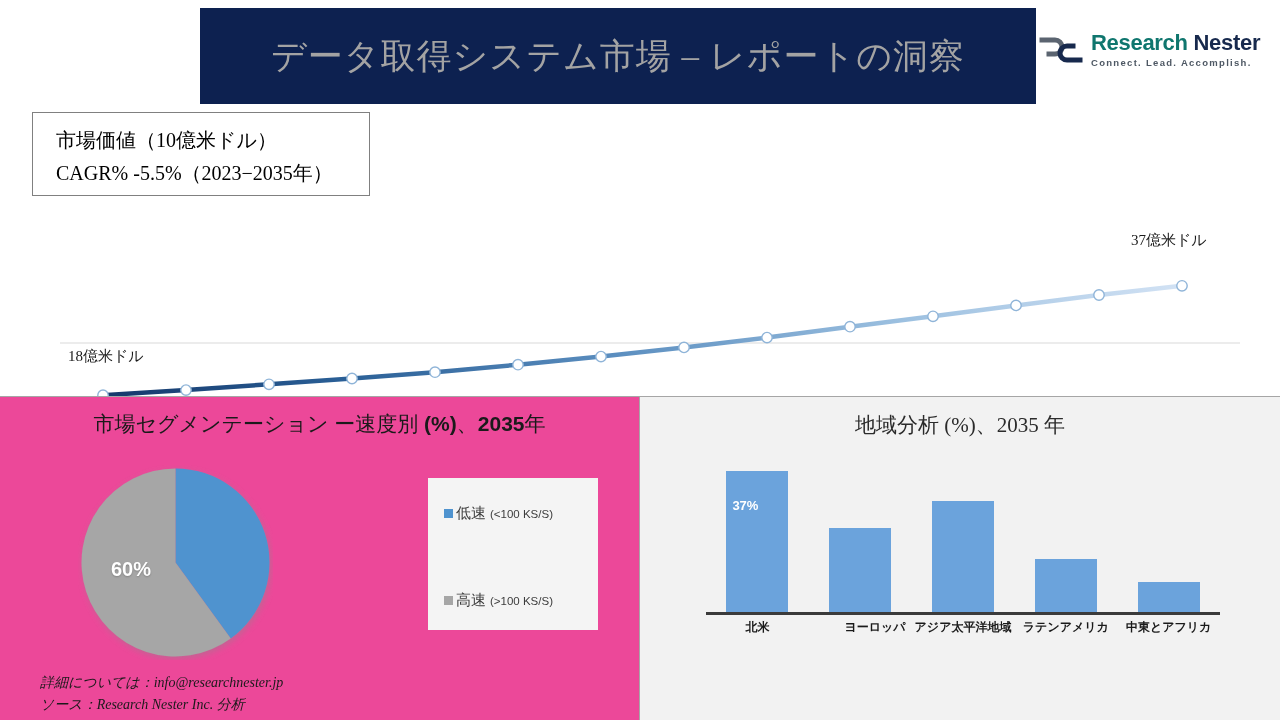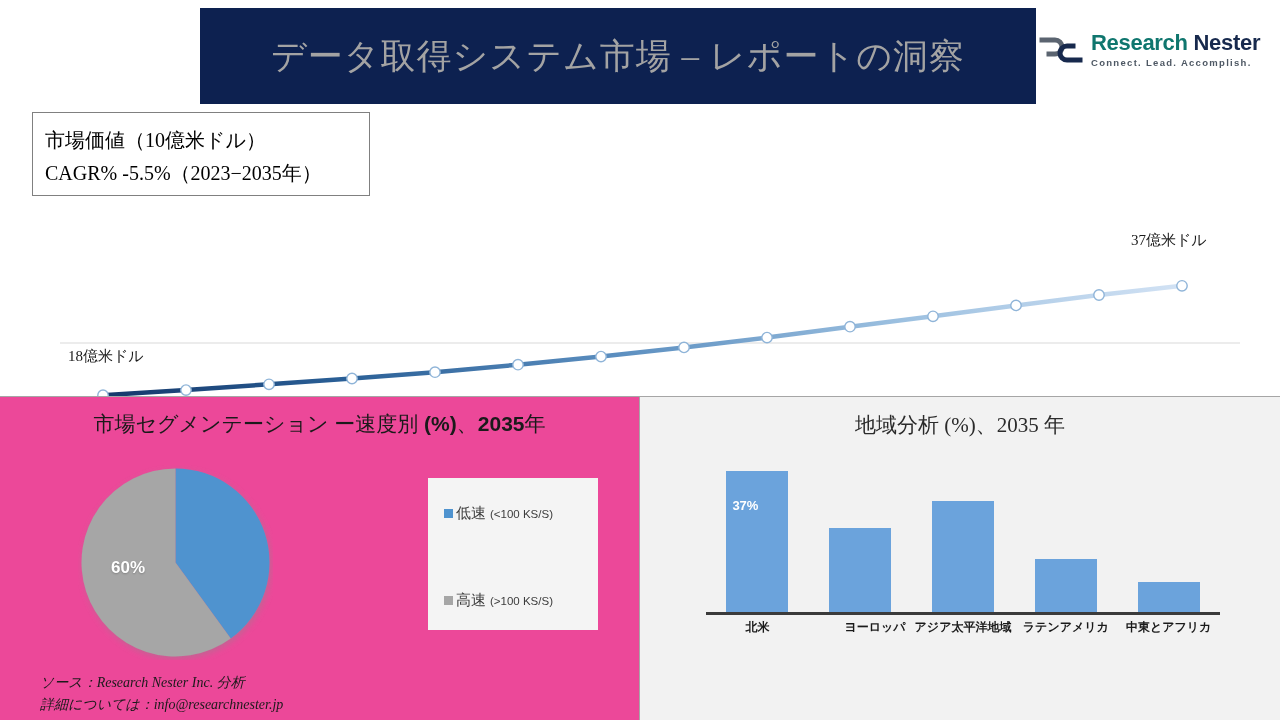--- a/index.html
+++ b/index.html
@@ -71,21 +71,21 @@
     width: 1280px; height: 292px;
     background: #ffffff;
   }
   #value-box {
     position: absolute;
     left: 32px; top: 8px;
     width: 338px; height: 84px;
     border: 1.5px solid #808080;
     background: #ffffff;
     box-sizing: border-box;
-    padding: 11px 0 0 12px;
+    padding: 11px 0 0 23px;
     z-index: 5;
   }
   #value-box div {
     font-family: "Liberation Serif", "DejaVu Serif", serif;
     font-size: 20px;
     color: #000000;
     line-height: 1.65;
     white-space: nowrap;
   }
   #line-start-label {
@@ -155,21 +155,21 @@
   }
   #pie-title .bold { font-weight: bold; }
   #pie-graphic {
     position: absolute;
     left: 78px; top: 68px;
     width: 195px; height: 195px;
   }
   #pie-pct-label {
     position: absolute;
     left: 111px; top: 161px;
-    font-size: 17px;
+    font-size: 20px;
     font-weight: bold;
     color: #ffffff;
     text-shadow: 0 1px 2px rgba(0,0,0,.22);
   }
   #pie-legend {
     position: absolute;
     left: 428px; top: 81px;
     width: 170px; height: 152px;
     background: #f4f4f4;
   }
@@ -376,22 +376,22 @@
     </div>
     <div class="legend-row" id="legend-row-1">
       <span class="legend-swatch" style="background: rgb(166, 166, 166);"></span>
       <span class="legend-main">高速</span>
       <span class="legend-sub">(&gt;100 KS/S)</span>
     </div>
   </div>
 </div>
 
 <div id="source-note">
+  <div>詳細については：info@researchnester.jp</div>
   <div>ソース：Research Nester Inc. 分析</div>
-  <div>詳細については：info@researchnester.jp</div>
 </div>
 
 <div id="region-panel">
   <div id="region-title">地域分析 (%)、2035 年</div>
   <div id="bar-area">
       <div class="bar-slot" style="left: 1.4px;">
         <div class="bar-rect" style="height: 142.4px; background: rgb(107, 163, 220);"></div>
         <div class="bar-value" style="bottom: 100.4px;">37%</div>
       </div>
       <div class="bar-slot" style="left: 104.2px;">

